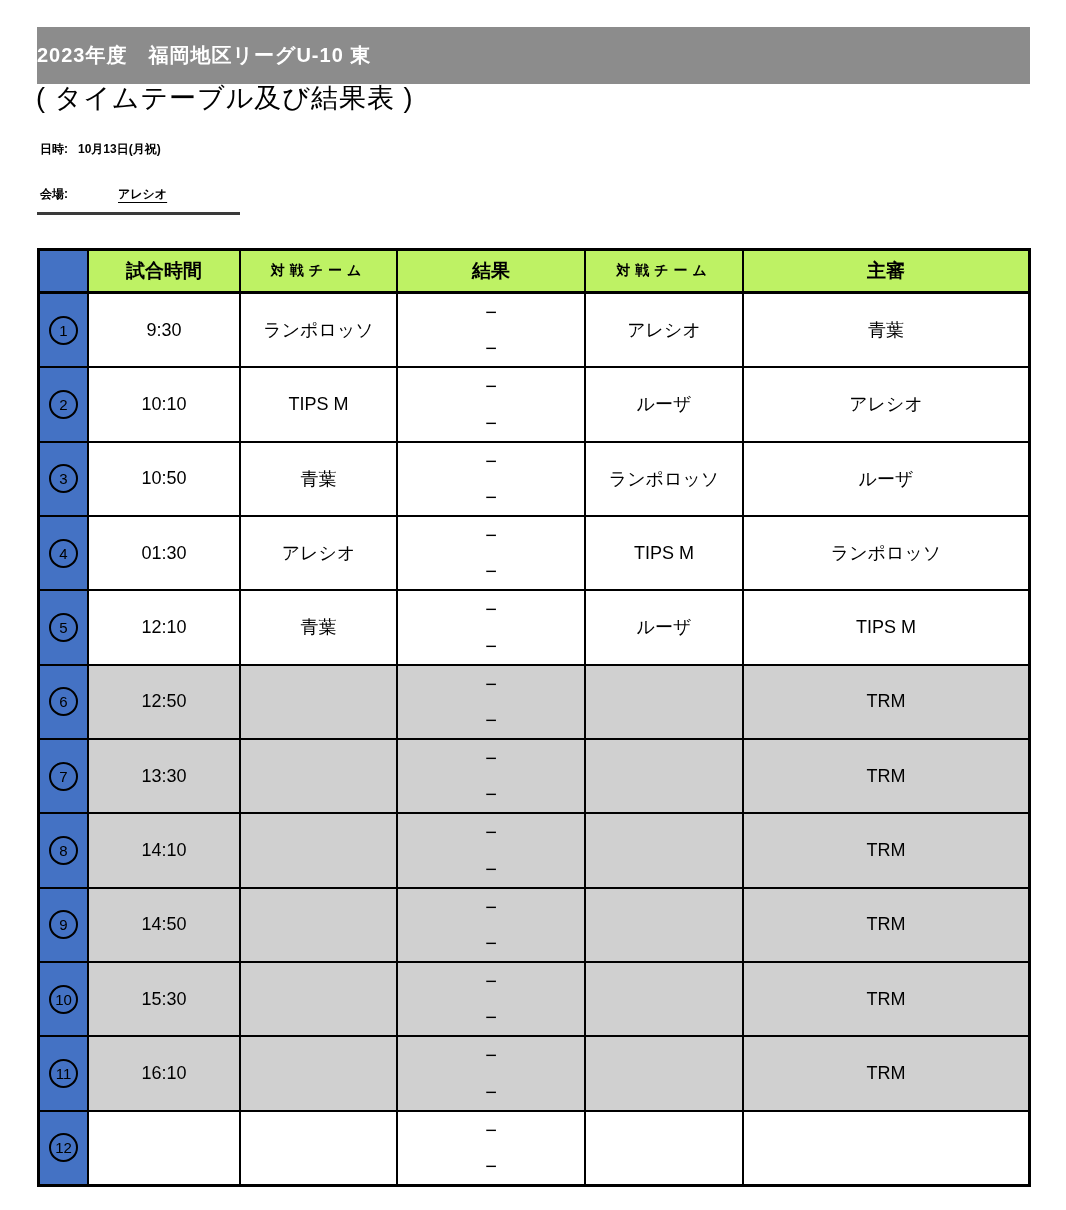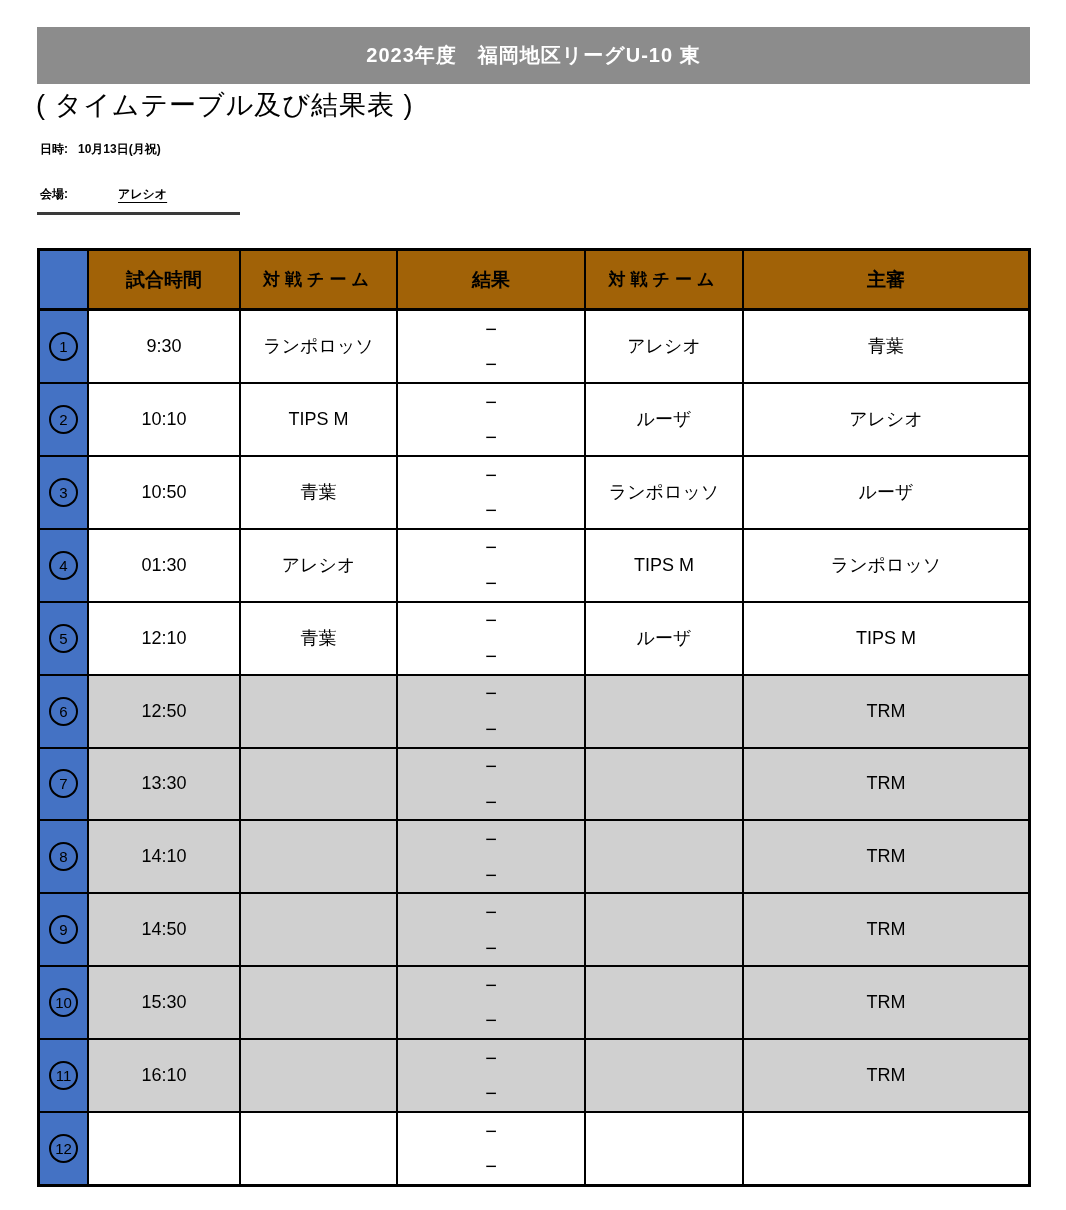--- a/index.html
+++ b/index.html
@@ -16,28 +16,28 @@
     overflow: hidden;
   }
   .title-bar {
     position: absolute;
     left: 37px; top: 27px;
     width: 993px; height: 57px;
     background: #8c8c8c;
     color: #ffffff;
     display: flex;
     align-items: center;
-    justify-content: center;
+    justify-content: flex-start;
     font-size: 20px;
     font-weight: bold;
     letter-spacing: 1px;
   }
   .subtitle {
     position: absolute;
-    left: 36px; top: 87px;
+    left: 36px; top: 80px;
     font-size: 27px;
     letter-spacing: 1px;
   }
   .info-line {
     position: absolute;
     left: 40px;
     font-size: 12px;
     font-weight: bold;
   }
   .date-line { top: 141px; }
@@ -61,44 +61,44 @@
     border: 3px solid #000;
     display: flex;
     flex-direction: column;
     background: #fff;
   }
   .thead, .trow {
     display: grid;
     grid-template-columns: 49px 152px 157px 188px 158px 1fr;
   }
   .thead {
-    height: 60px;
+    height: 43px;
     flex: none;
     border-bottom: 3px solid #000;
-    background: #a16207;
+    background: #bef264;
   }
   .trow { flex: 1; border-bottom: 2px solid #000; background: #ffffff; }
   .trow:last-child { border-bottom: none; }
   .trow.shaded .cell { background: #d0d0d0; }
   .trow.shaded .num-cell { background: #4472c4; }
   .cell {
     border-right: 2px solid #000;
     display: flex;
     align-items: center;
     justify-content: center;
     font-size: 18px;
     overflow: hidden;
   }
   .cell:last-child { border-right: none; }
   .hcell {
     font-weight: bold;
     font-size: 19px;
     color: #000;
   }
-  .hcell.spaced { letter-spacing: 5px; font-size: 17px; }
+  .hcell.spaced { letter-spacing: 5px; font-size: 14px; }
   .num-cell { background: #4472c4; }
   .circle-num {
     min-width: 29px;
     height: 29px;
     padding: 0 3px;
     border: 2px solid #000;
     border-radius: 50%;
     display: inline-flex;
     align-items: center;
     justify-content: center;

